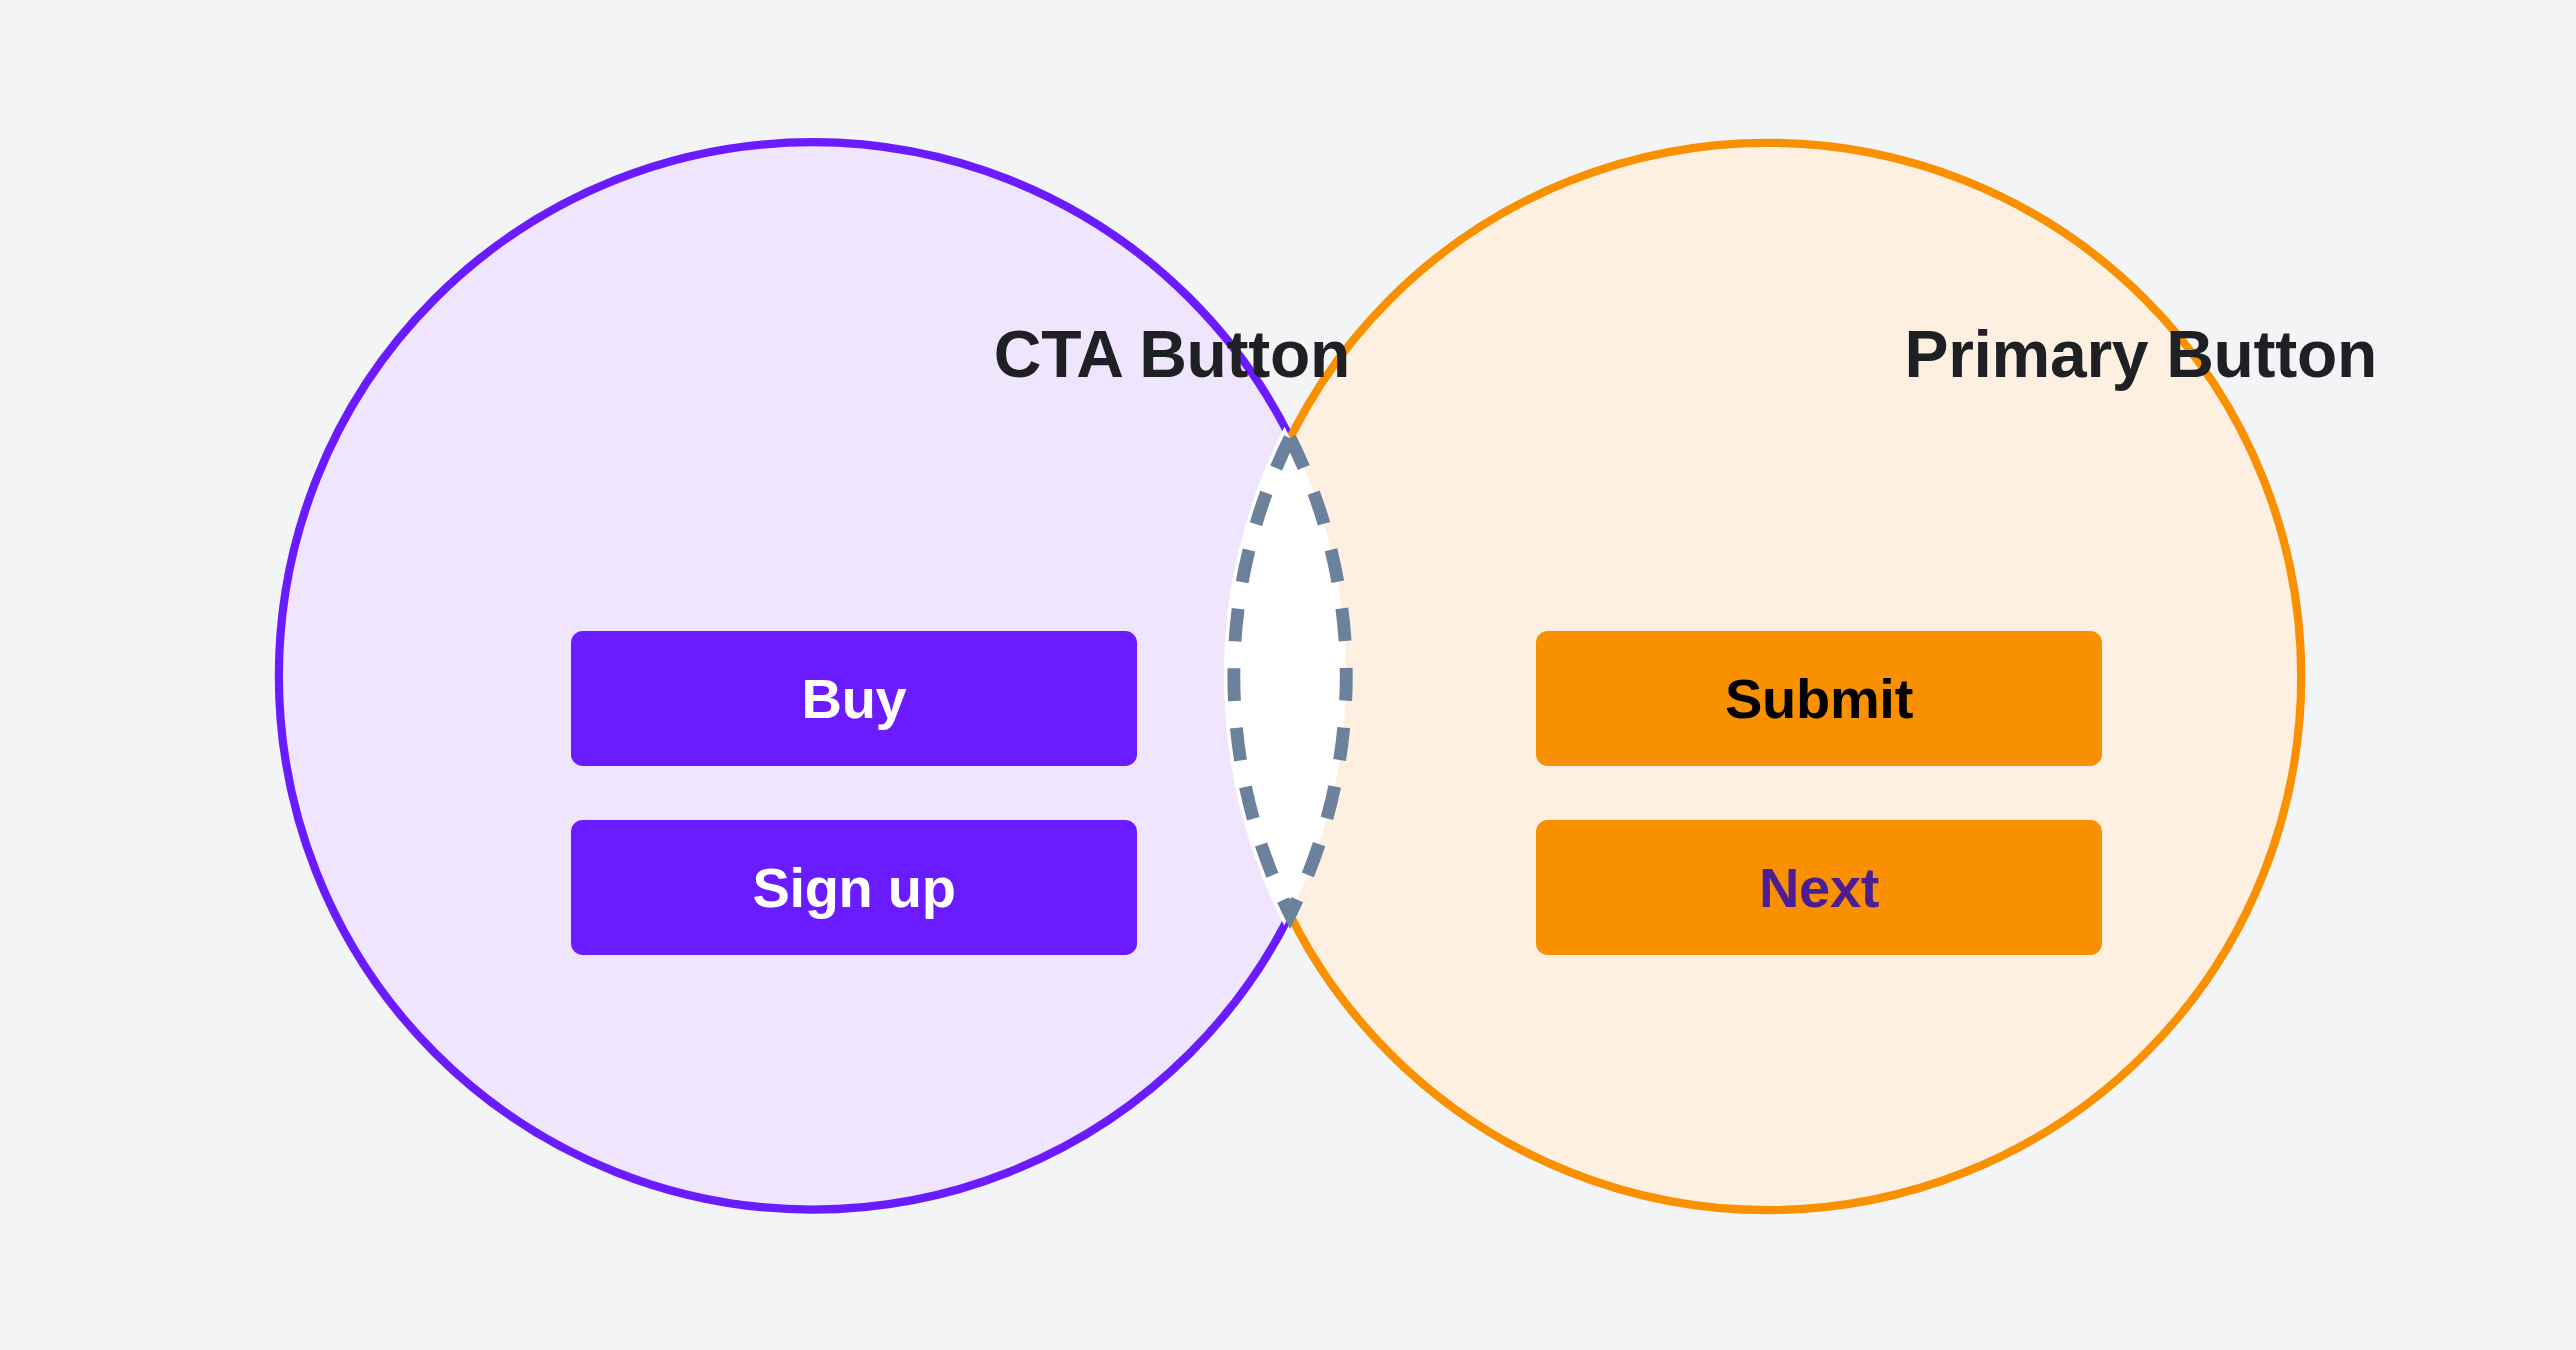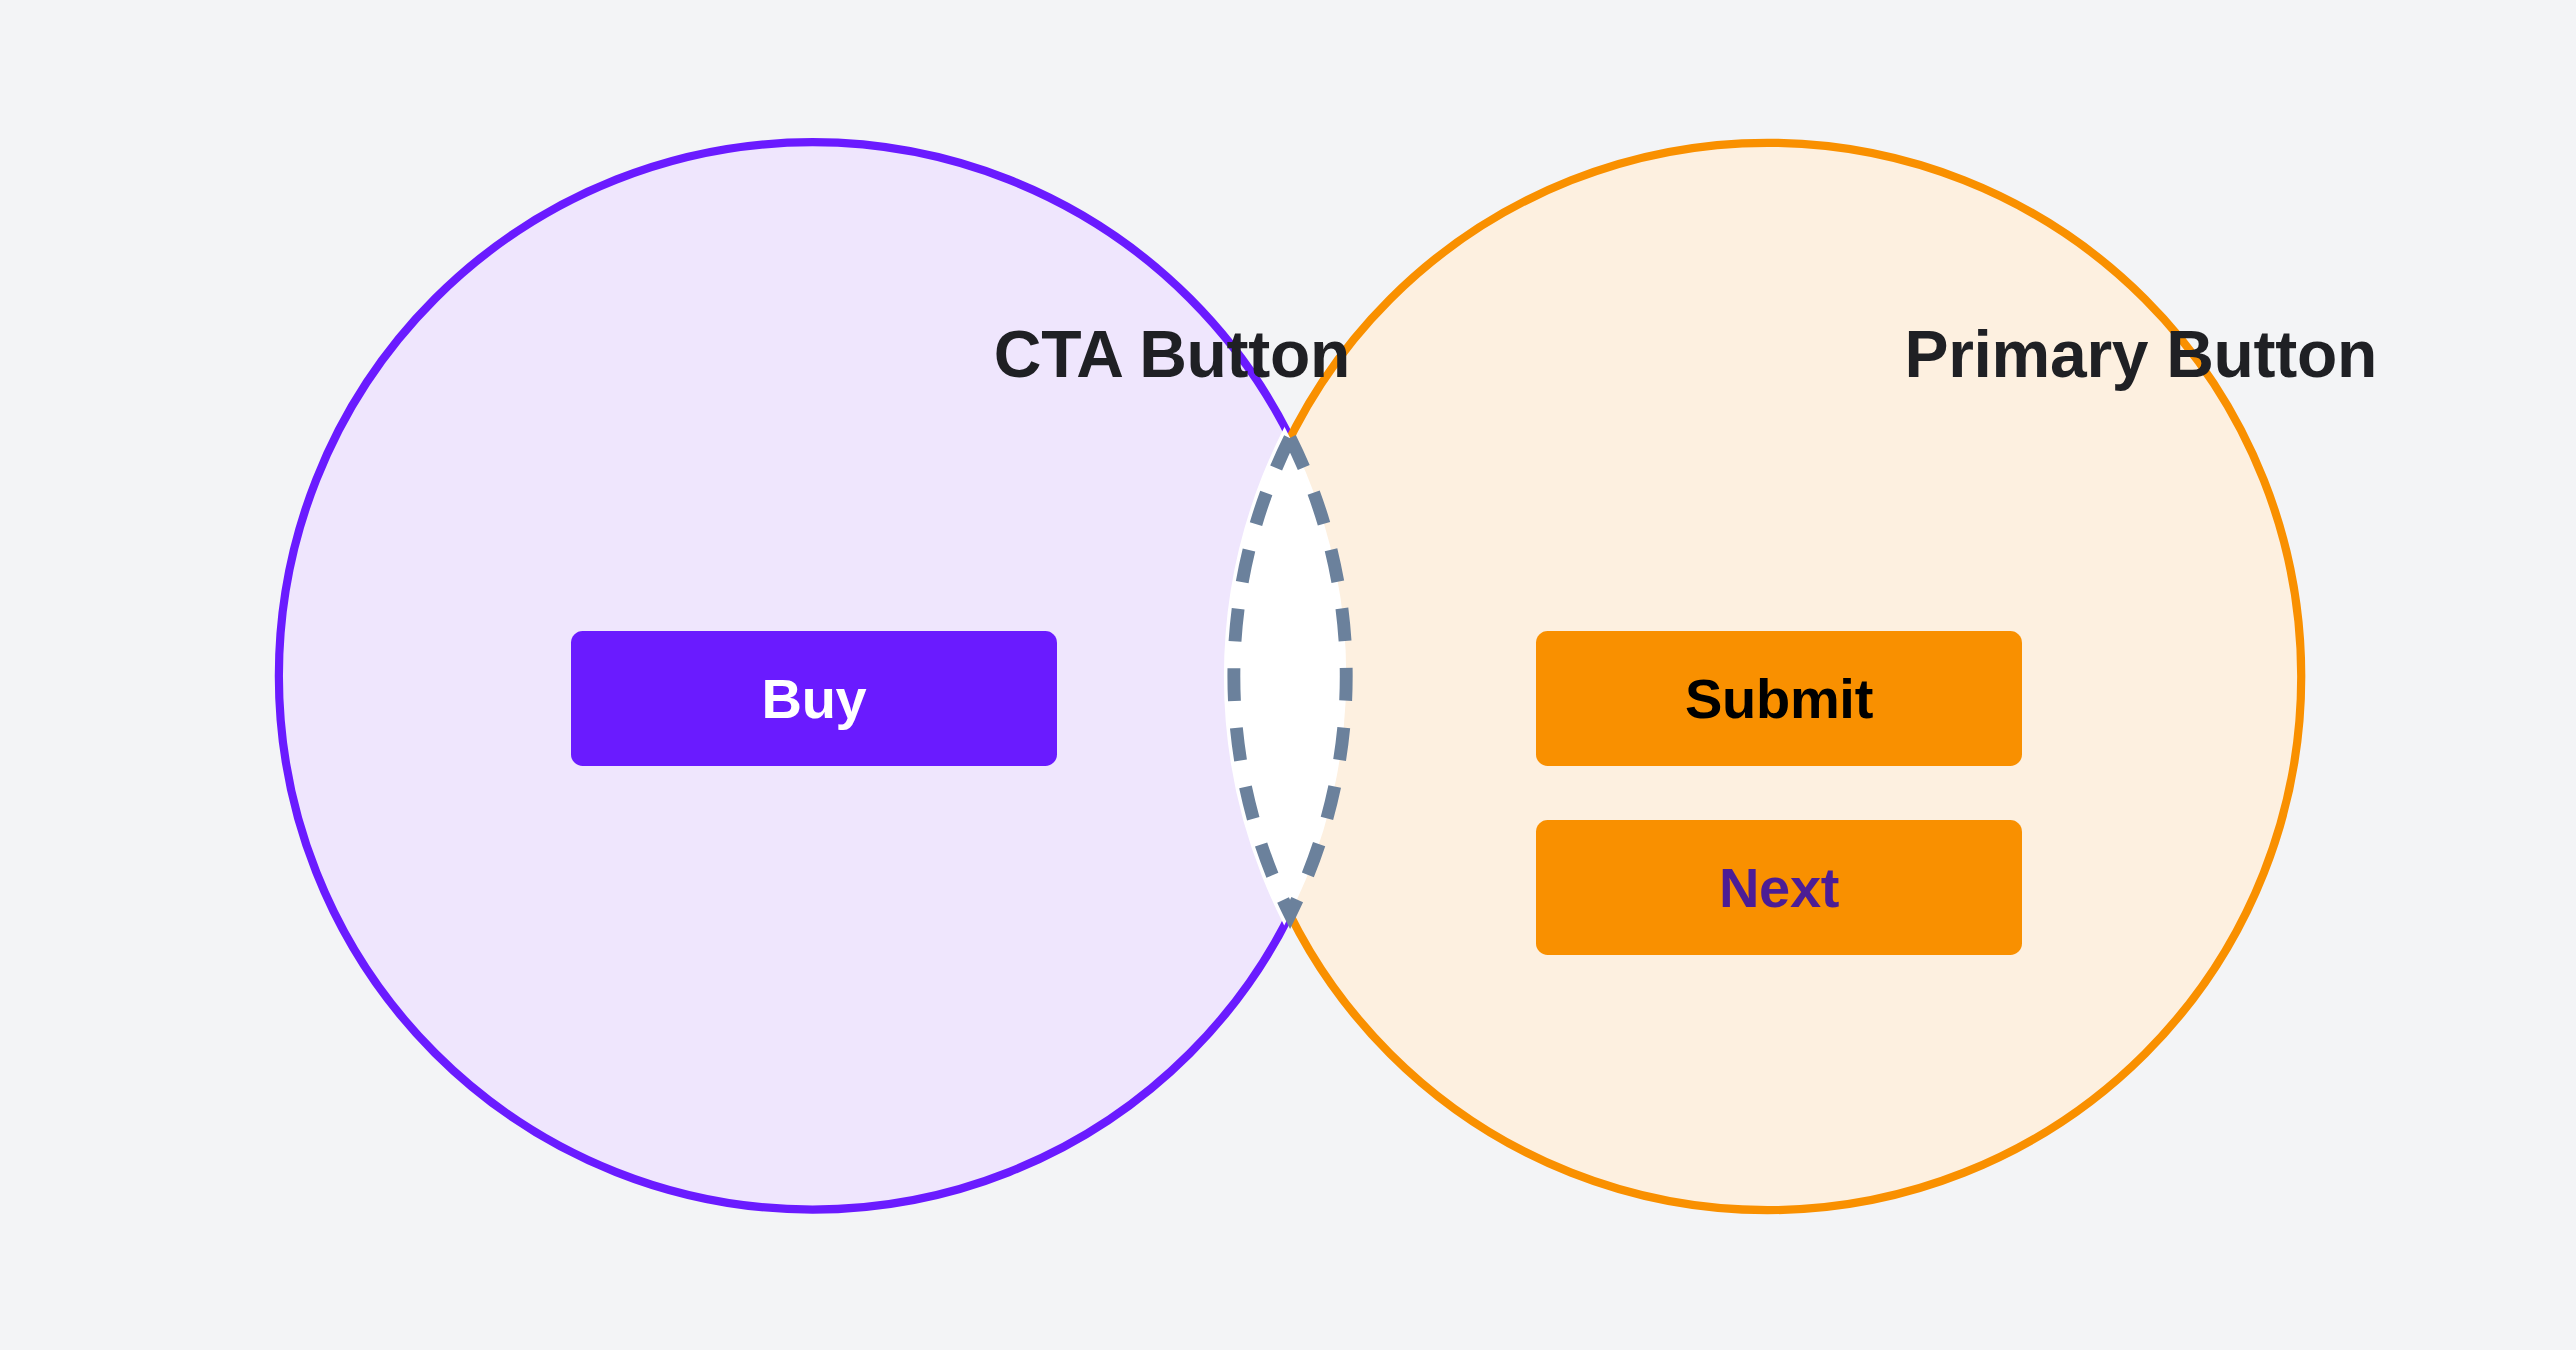--- a/index.html
+++ b/index.html
@@ -52,21 +52,21 @@
   .btn-stack {
     position: absolute;
     display: flex;
     flex-direction: column;
     gap: 54px;
   }
   #left-buttons  { left: 571px;  top: 631px; }
   #right-buttons { left: 1536px; top: 631px; }
 
   .venn-btn {
-    width: 486px;
+    width: 566px;
     height: 135px;
     border: none;
     border-radius: 11.7px;
     color: #FFFFFF;
     font-family: inherit;
     font-size: 56px;
     font-weight: 700;
     letter-spacing: -0.3px;
     cursor: pointer;
     display: flex;
@@ -104,20 +104,21 @@
   <div class="circle-text" id="left-text" style="color: rgb(31, 32, 36);">
     <div class="circle-title">CTA Button</div>
   </div>
 
   <div class="circle-text" id="right-text" style="color: rgb(31, 32, 36);">
     <div class="circle-title">Primary Button</div>
   </div>
 
   <div class="btn-stack" id="left-buttons">
     <button class="venn-btn btn-purple" style="background: rgb(106, 27, 255); color: rgb(255, 255, 255);">Buy</button>
+    <button class="venn-btn btn-purple" style="background: rgb(106, 27, 255); color: rgb(255, 255, 255);">Sign up</button>
   </div>
 
   <div class="btn-stack" id="right-buttons">
     <button class="venn-btn btn-orange" style="background: rgb(249, 144, 0); color: #000000;">Submit</button>
     <button class="venn-btn btn-orange" style="background: rgb(249, 144, 0); color: #4c1d95;">Next</button>
   </div>
 
 </div>
 
 

